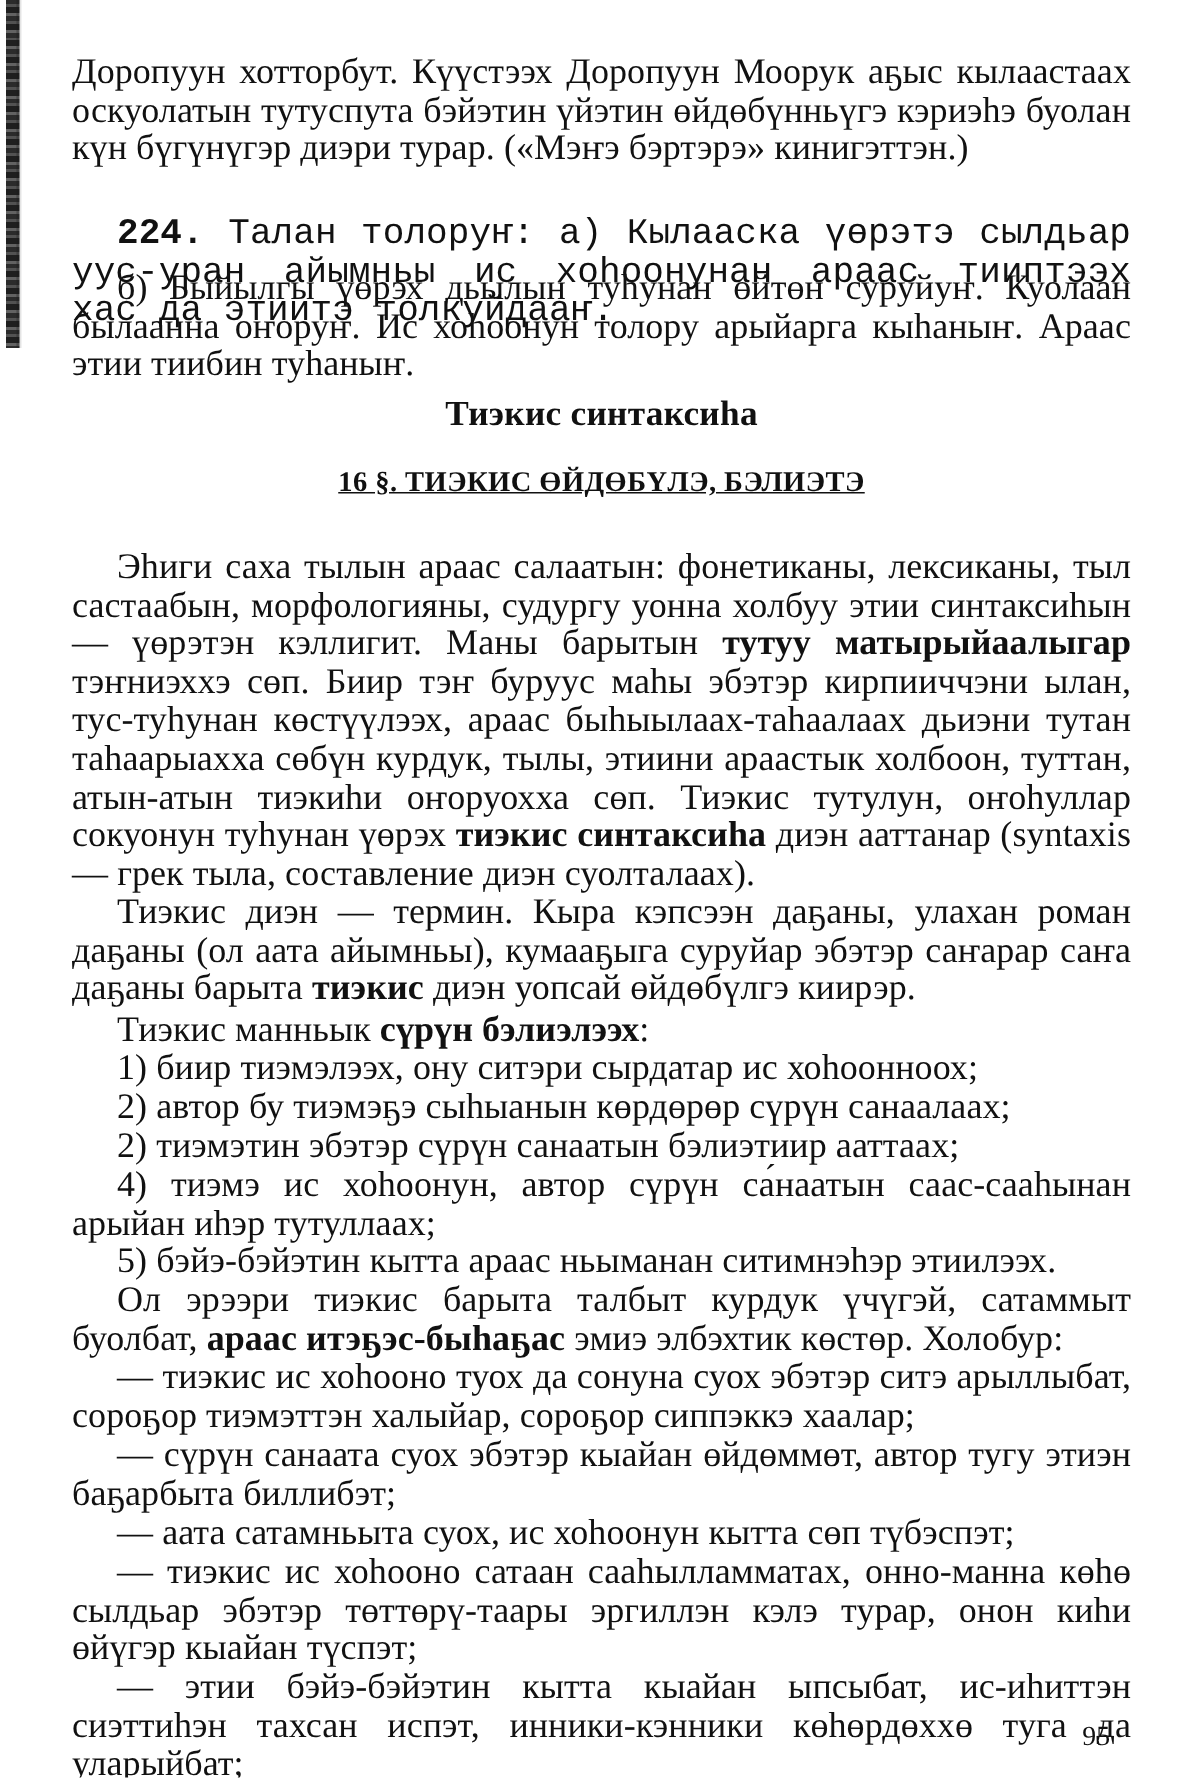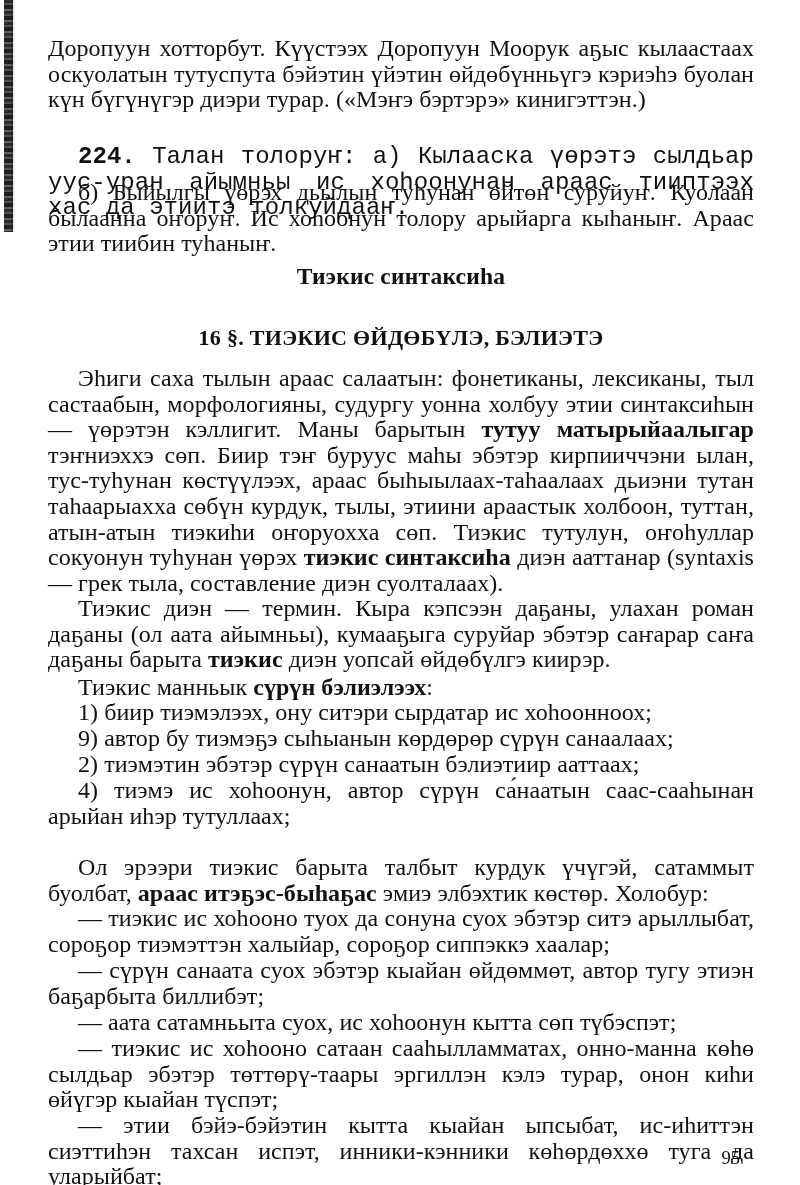--- a/index.html
+++ b/index.html
@@ -76,24 +76,25 @@
     top: 262px;
     text-align: center;
   }
   #main-heading {
     font-size: 23.5px;
     font-weight: bold;
     line-height: 28px;
     letter-spacing: .2px;
   }
   #section-heading {
-    margin-top: 35px;
-    font-size: 22px;
+    margin-top: 21px;
+    font-size: 19px;
     font-weight: bold;
     letter-spacing: .3px;
+    text-decoration: underline;
   }
 
   
   #page-number {
     position: absolute;
     right: 60px;
     bottom: 16px;
     font-size: 18.5px;
     font-weight: normal;
     margin-left: 40px;
@@ -159,28 +160,31 @@
   <div class="col" id="block-body3">
     <p class="indent">
       <span>Тиэкис манньык </span><span class="b">сүрүн бэлиэлээх</span><span>:</span>
     </p>
   </div>
 
   <div class="col" id="list-1">
     <p class="indent">1) биир тиэмэлээх, ону ситэри сырдатар ис хоһоонноох;</p>
   </div>
   <div class="col" id="list-2">
-    <p class="indent">9) автор бу тиэмэҕэ сыһыанын көрдөрөр сүрүн санаалаах;</p>
+    <p class="indent">2) автор бу тиэмэҕэ сыһыанын көрдөрөр сүрүн санаалаах;</p>
   </div>
   <div class="col" id="list-3">
     <p class="indent">2) тиэмэтин эбэтэр сүрүн санаатын бэлиэтиир ааттаах;</p>
   </div>
   <div class="col" id="list-4">
     <p class="indent">4) тиэмэ ис хоһоонун, автор сүрүн са́наатын саас-сааһынан арыйан иһэр тутуллаах;</p>
   </div>
+  <div class="col" id="list-5">
+    <p class="indent">5) бэйэ-бэйэтин кытта араас ньыманан ситимнэһэр этиилээх.</p>
+  </div>
 
   <div class="col" id="block-body4">
     <p class="indent">
       <span>Ол эрээри тиэкис барыта талбыт курдук үчүгэй, сатаммыт буолбат, </span><span class="b">араас итэҕэс-быһаҕас</span><span> эмиэ элбэхтик көстөр. Холобур:</span>
     </p>
   </div>
 
   <div class="col" id="dash-1">
     <p class="indent">— тиэкис ис хоһооно туох да сонуна суох эбэтэр ситэ арыллыбат, сороҕор тиэмэттэн халыйар, сороҕор сиппэккэ хаалар;</p>
   </div>

